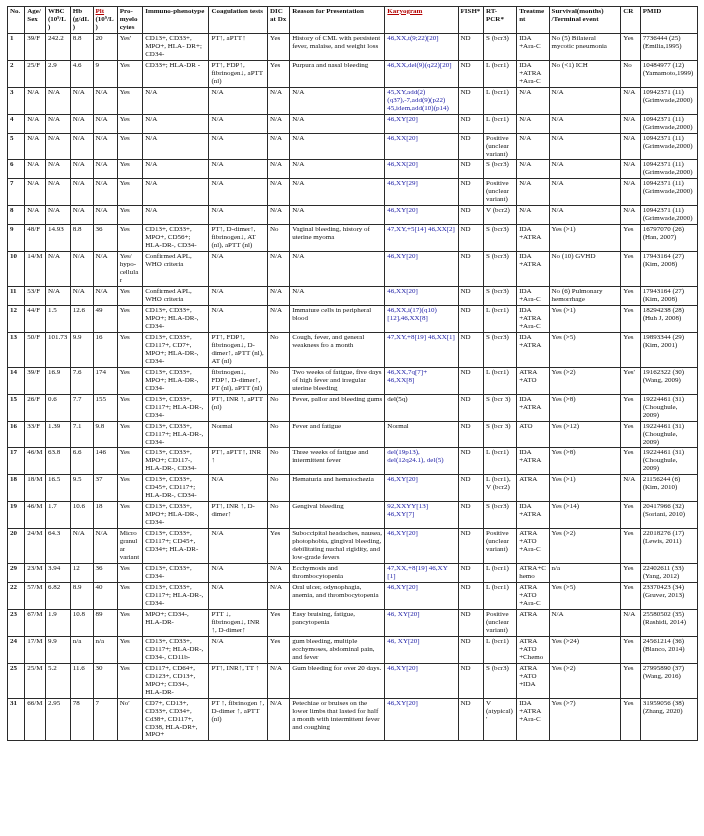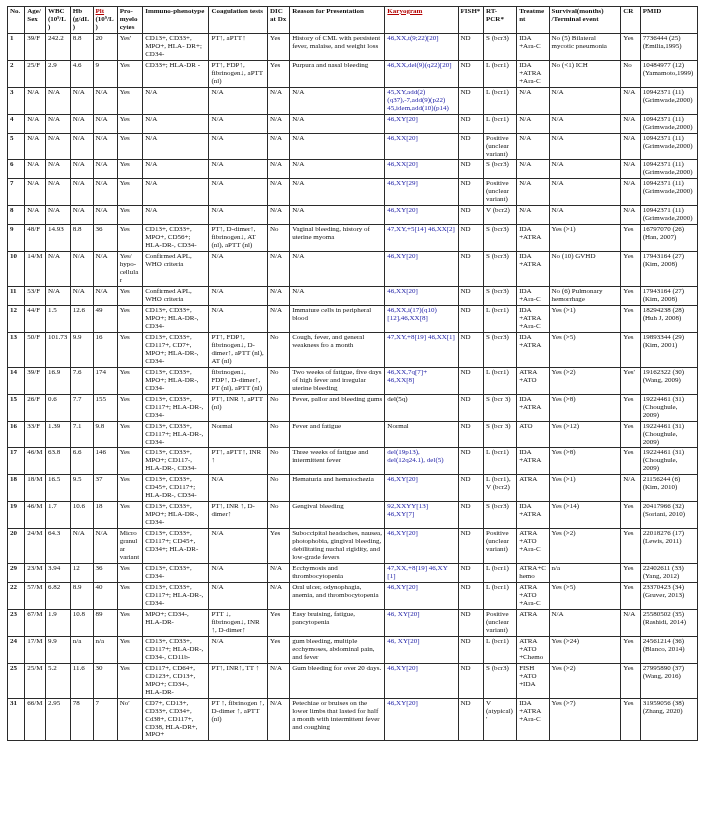--- a/index.html
+++ b/index.html
@@ -531,21 +531,21 @@
           <td class="col-hb">11.6</td>
           <td class="col-plt">30</td>
           <td class="col-promyelocytes">Yes</td>
           <td class="col-immunophenotype">CD117+, CD64+, CD123+, CD13+, MPO+; CD34-, HLA-DR-</td>
           <td class="col-coagulation">PT↑, INR↑, TT ↑</td>
           <td class="col-dic">N/A</td>
           <td class="col-reason">Gum bleeding for over 20 days.</td>
           <td class="col-karyogram"><span class="kary-link">46,XY[20]</span></td>
           <td class="col-fish">ND</td>
           <td class="col-rt-pcr">S (bcr3)</td>
-          <td class="col-treatment">FISH +ATO +IDA</td>
+          <td class="col-treatment">ATRA +ATO +IDA</td>
           <td class="col-survival">Yes (&gt;2)</td>
           <td class="col-cr">Yes</td>
           <td class="col-pmid">27995890 (37) (Wang, 2016)</td>
         </tr>
         <tr>
           <td class="col-no">31</td>
           <td class="col-age-sex">66/M</td>
           <td class="col-wbc">2.95</td>
           <td class="col-hb">78</td>
           <td class="col-plt">7</td>

